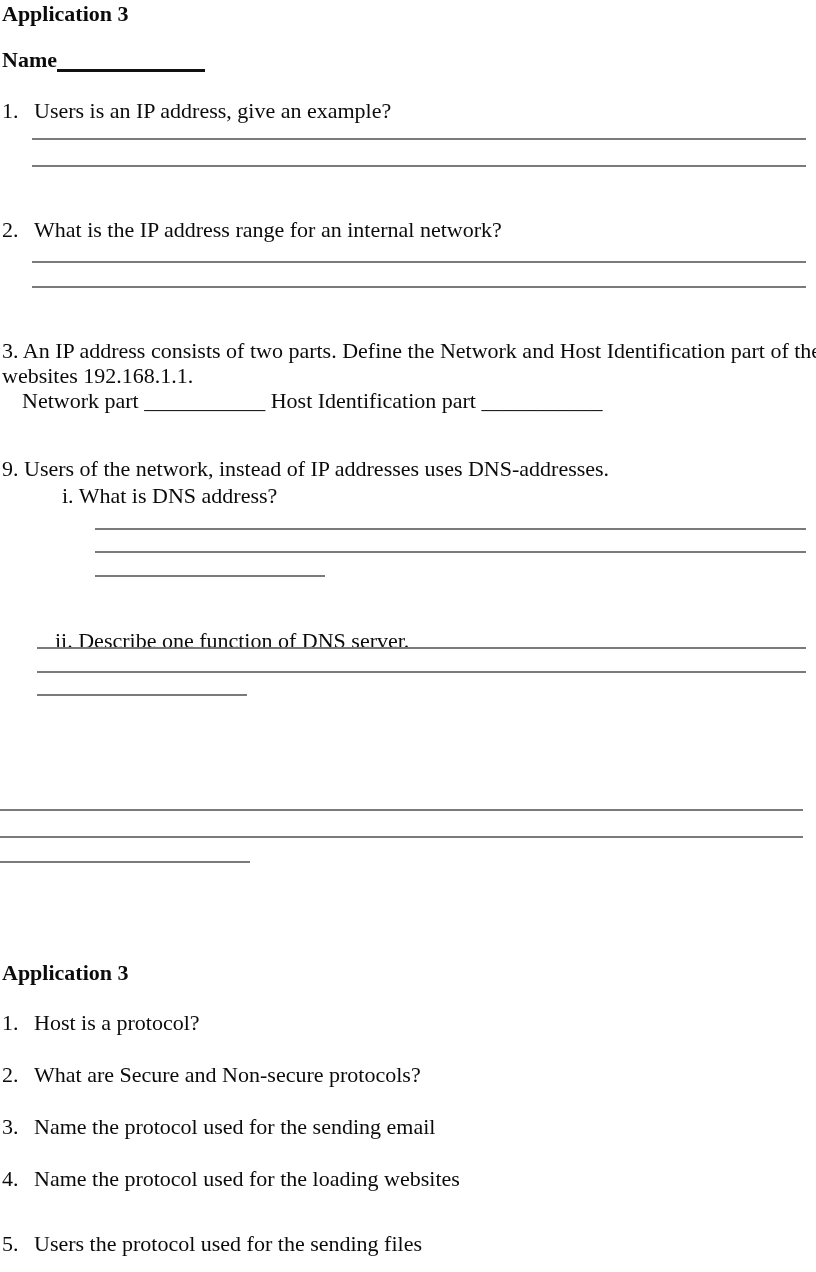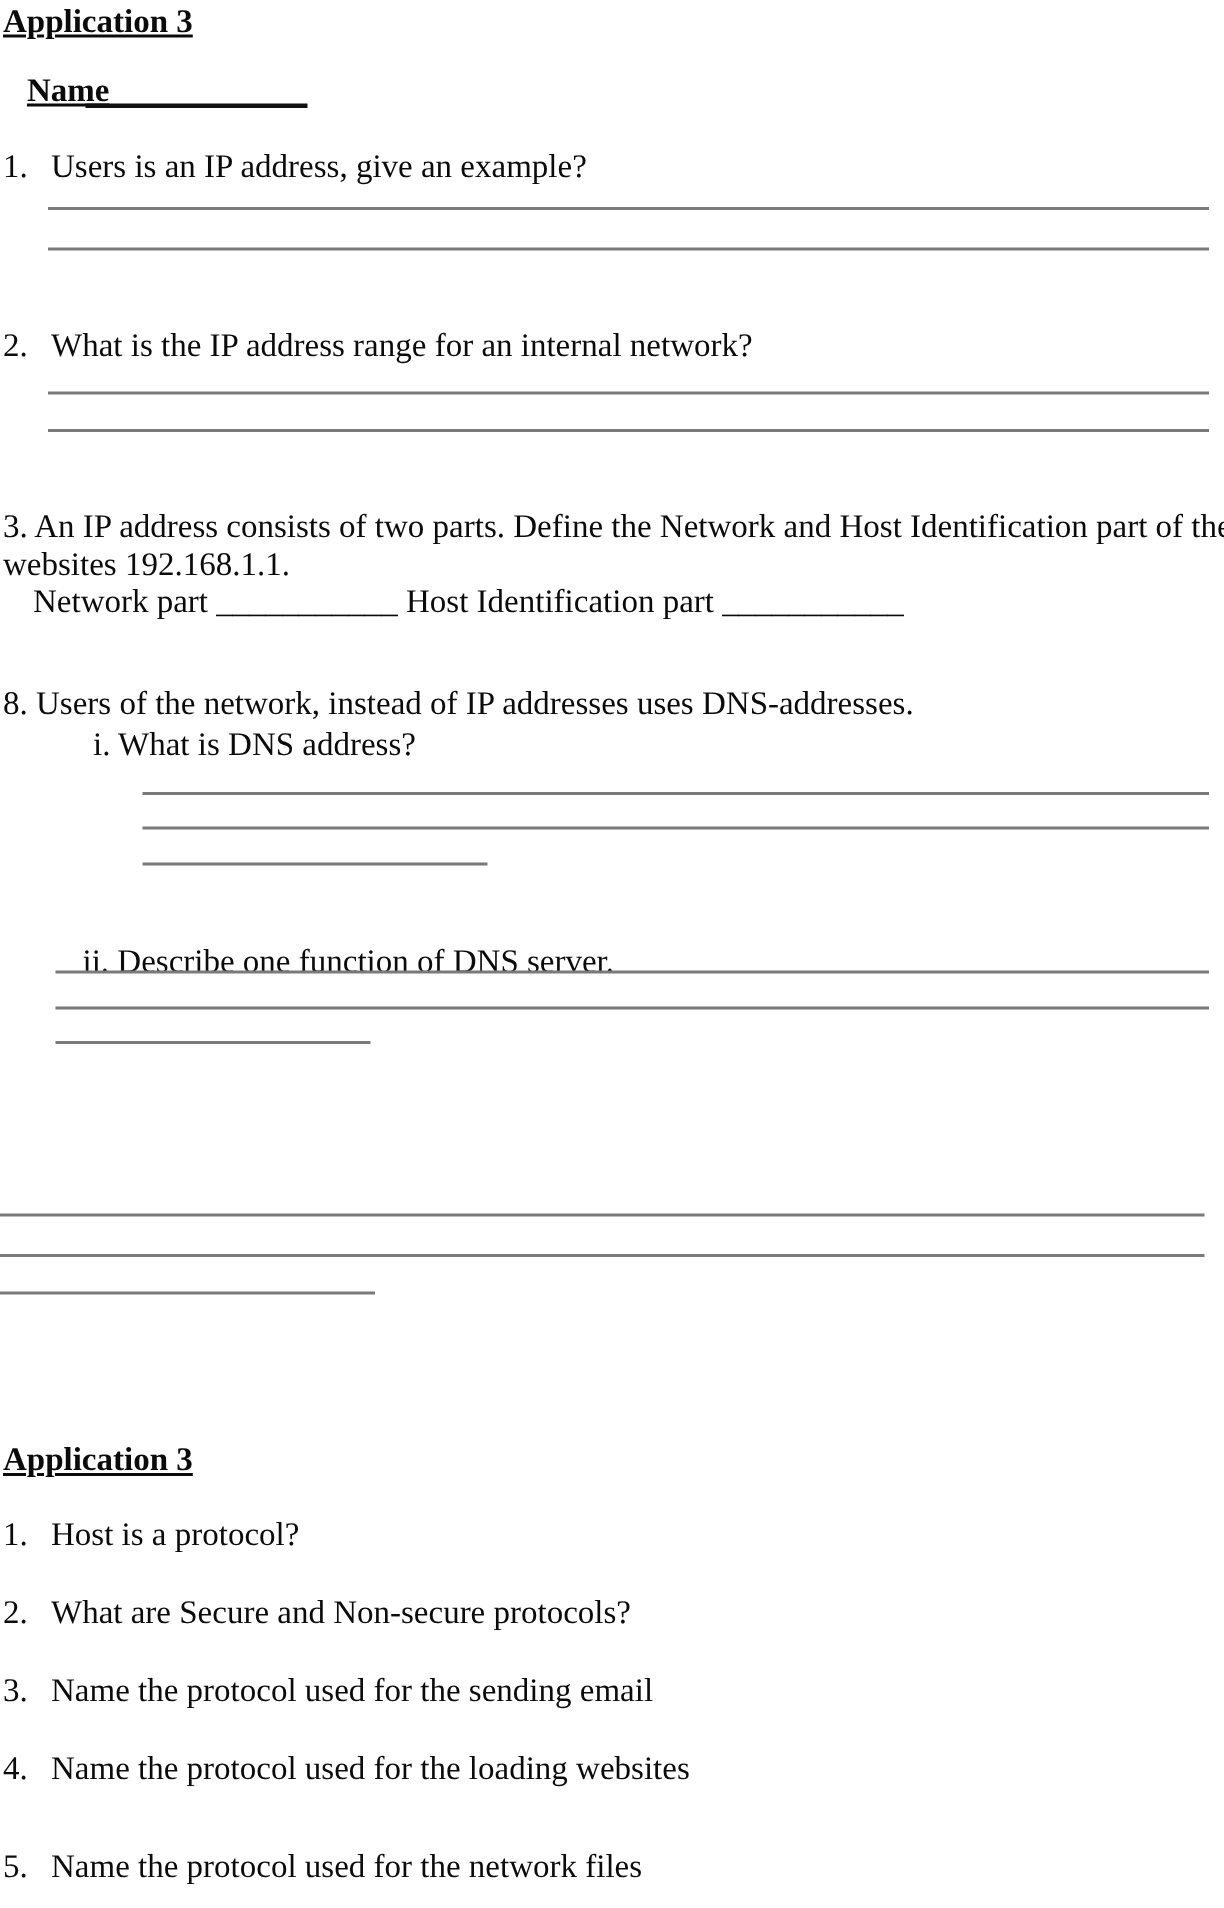--- a/index.html
+++ b/index.html
@@ -12,63 +12,63 @@
     width: 816px;
     height: 1272px;
     background: #ffffff;
     font-family: "Liberation Serif", "DejaVu Serif", serif;
     font-size: 22px;
     line-height: 26px;
     color: #0b0b0b;
     overflow: hidden;
   }
   .abs { position: absolute; white-space: nowrap; }
-  .bold { font-weight: bold; text-decoration: underline; }
+  .bold { font-weight: bold; }
   .qrow { display: flex; }
   .qnum { width: 32px; flex: 0 0 32px; }
   .qtext { flex: 1 1 auto; white-space: nowrap; }
   .rule {
     position: absolute;
     height: 2px;
     background: #7a7a7a;
   }
   .rule.black {
     height: 3px;
     background: #111111;
   }
 </style>
 </head>
 <body>
 
 <div class="page">
 
   <div class="abs bold" style="left:2px; top:1px;">Application 3</div>
 
-  <div class="abs bold" style="left:18px; top:47px;text-align:center;">Name</div>
+  <div class="abs bold" style="left:2px; top:47px;text-align:center;">Name</div>
   <div class="rule black" style="left:57px; top:69px; width:148px;"></div>
 
   <div class="abs qrow" style="left:2px; top:98px; width:812px;">
     <span class="qnum">1.</span>
     <span class="qtext">Users is an IP address, give an example?</span>
   </div>
   <div class="rule" style="left:32px; top:138px; width:774px;"></div>
   <div class="rule" style="left:32px; top:165px; width:774px;"></div>
 
   <div class="abs qrow" style="left:2px; top:217px; width:812px;">
     <span class="qnum">2.</span>
     <span class="qtext">What is the IP address range for an internal network?</span>
   </div>
   <div class="rule" style="left:32px; top:261px; width:774px;"></div>
   <div class="rule" style="left:32px; top:286px; width:774px;"></div>
 
   <div class="abs" style="left:2px; top:338px;">3. An IP address consists of two parts. Define the Network and Host Identification part of the IP</div>
   <div class="abs" style="left:2px; top:363px;">websites 192.168.1.1.</div>
   <div class="abs" style="left:22px; top:388px;">Network part ___________ Host Identification part ___________</div>
 
-  <div class="abs" style="left:2px; top:456px;">8. Users of the network, instead of IP addresses uses DNS-addresses.</div>
+  <div class="abs" style="left:2px; top:456px;">9. Users of the network, instead of IP addresses uses DNS-addresses.</div>
   <div class="abs" style="left:62px; top:483px;">i. What is DNS address?</div>
   <div class="rule" style="left:95px; top:528px; width:711px;"></div>
   <div class="rule" style="left:95px; top:551px; width:711px;"></div>
   <div class="rule" style="left:95px; top:575px; width:230px;"></div>
 
   <div class="abs" style="left:55px; top:601px;margin-top:27px;">ii. Describe one function of DNS server.</div>
   <div class="rule" style="left:37px; top:647px; width:769px;"></div>
   <div class="rule" style="left:37px; top:671px; width:769px;"></div>
   <div class="rule" style="left:37px; top:694px; width:210px;"></div>
 
@@ -89,16 +89,16 @@
   <div class="abs qrow" style="left:2px; top:1114px; width:812px;">
     <span class="qnum">3.</span>
     <span class="qtext">Name the protocol used for the sending email</span>
   </div>
   <div class="abs qrow" style="left:2px; top:1166px; width:812px;">
     <span class="qnum">4.</span>
     <span class="qtext">Name the protocol used for the loading websites</span>
   </div>
   <div class="abs qrow" style="left:2px; top:1231px; width:812px;">
     <span class="qnum">5.</span>
-    <span class="qtext">Name the protocol used for the network files</span>
+    <span class="qtext">Users the protocol used for the sending files</span>
   </div>
 
 </div>
 
 </body></html>

